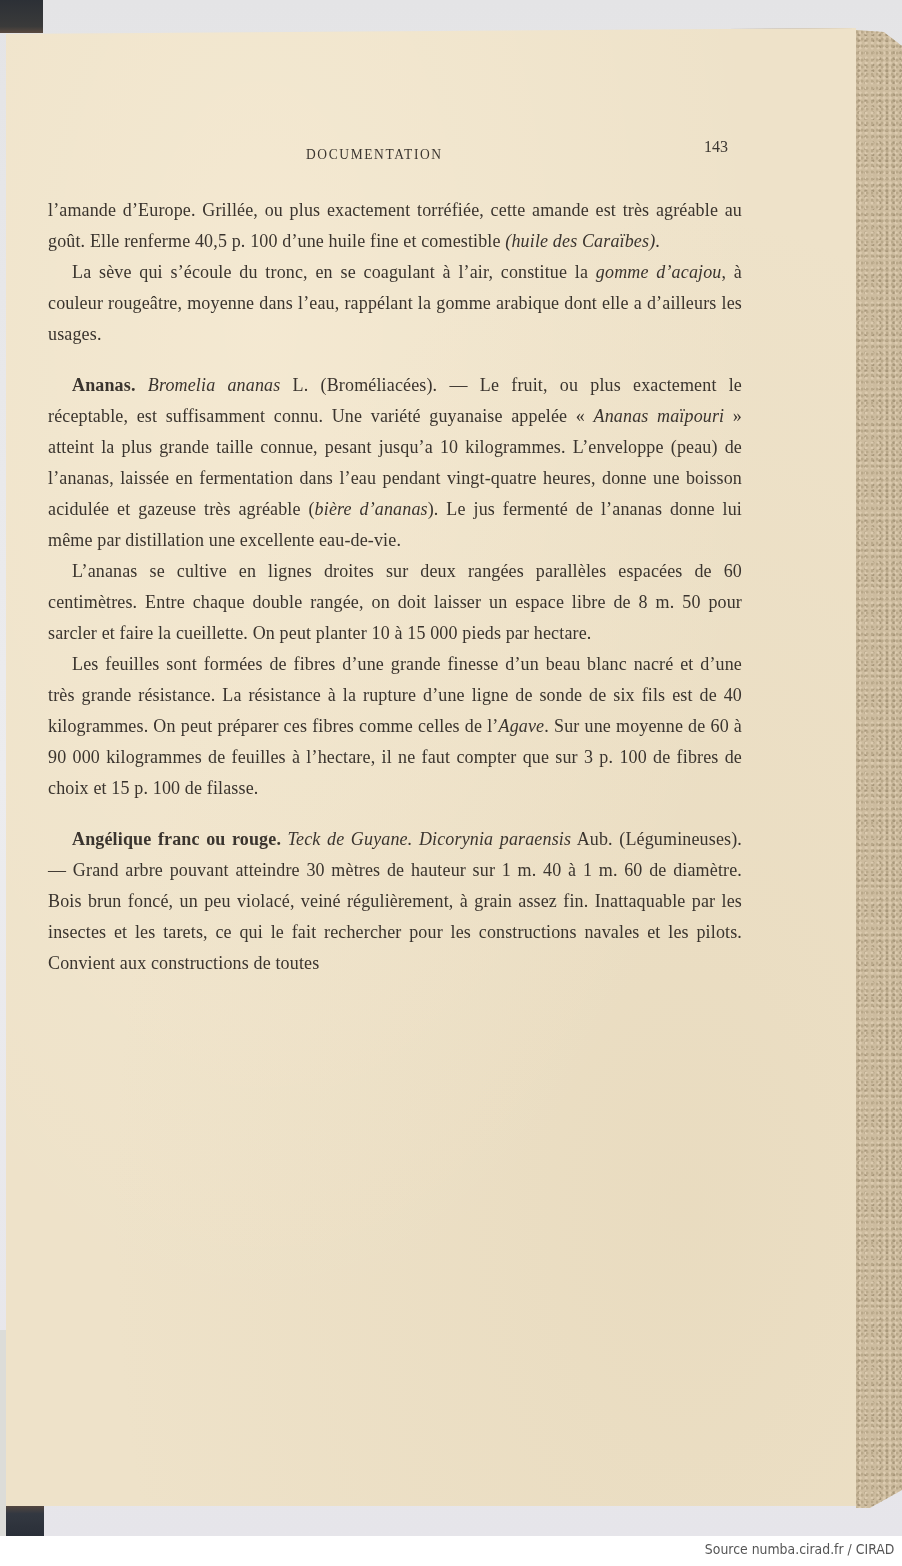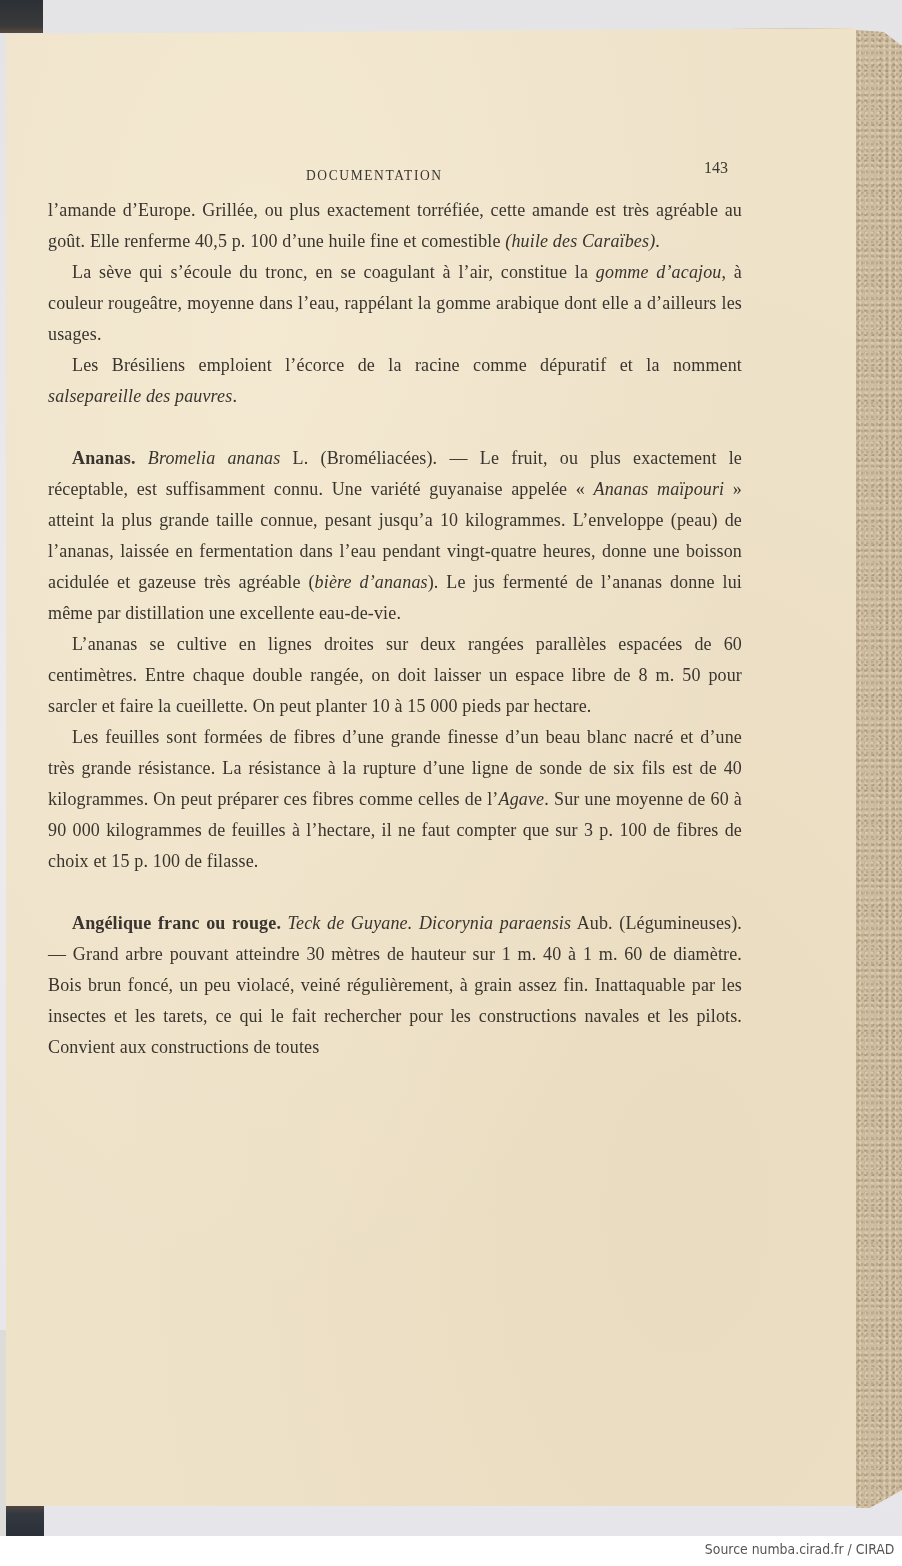--- a/index.html
+++ b/index.html
@@ -36,38 +36,38 @@
       position: absolute; left: 856px; top: 30px; width: 46px; height: 1478px;
       background: #cdbc9f;
       background-image:
         radial-gradient(circle at 20% 30%, #b9a88a 1px, transparent 2px),
         radial-gradient(circle at 70% 60%, #dccbb0 1px, transparent 2px),
         radial-gradient(circle at 40% 80%, #a8977a 1px, transparent 2px);
       background-size: 5px 7px, 6px 5px, 7px 6px;
       clip-path: polygon(0 0, 60% 2px, 100% 16px, 100% 1460px, 30% 100%, 0 100%);
     }
     .running-head {
-      position: absolute; top: 159px; left: 0; width: 902px; height: 30px;
+      position: absolute; top: 138px; left: 0; width: 902px; height: 30px;
       color: #3b3630;
     }
     .running-title {
       position: absolute; left: 306px; top: 8px;
       font-size: 13.5px; letter-spacing: 1.6px; transform: scaleY(1.15);
     }
     .page-number {
       position: absolute; left: 704px; top: 0; font-size: 16px;
     }
     .text-block {
       position: absolute; left: 48px; top: 195px; width: 694px;
       color: #3a342e; font-size: 18px; line-height: 31px;
       text-align: justify; letter-spacing: 0.15px;
     }
     .text-block p { margin: 0; text-indent: 24px; }
     .text-block p.cont { text-indent: 0; }
-    .text-block p.entry { margin-top: 31px; }
+    .text-block p.entry { margin-top: 20px; }
     .text-block em { font-style: italic; }
     .text-block strong { font-weight: bold; }
     .source-credit {
       position: absolute; right: 8px; top: 1541px;
       font-family: "DejaVu Sans", sans-serif; font-size: 14.5px; color: #555555;
       transform: scaleX(0.86); transform-origin: right center;
     }
   </style>
 </head>
 <body>
@@ -84,21 +84,20 @@
   <span class="running-title">DOCUMENTATION</span>
   <span class="page-number">143</span>
 </div>
 
 <div class="text-block">
   <p class="cont"><span>l’amande d’Europe. Grillée, ou plus exactement torréfiée, cette amande est très agréable au goût. Elle renferme 40,5 p. 100 d’une huile fine et comestible </span><em>(huile des Caraïbes)</em><span>.</span></p>
 
   <p><span>La sève qui s’écoule du tronc, en se coagulant à l’air, constitue la </span><em>gomme d’acajou</em><span>, à couleur rougeâtre, moyenne dans l’eau, rappé­lant la gomme arabique dont elle a d’ailleurs les usages.</span></p>
 
 
-  <p><span>Les Brésiliens emploient l’écorce de la racine comme dépuratif et la nomment </span><em>salsepareille des pauvres</em><span>.</span></p>
 
   <p class="entry"><strong>Ananas.</strong> <em>Bromelia ananas</em><span> L. (Broméliacées). — Le fruit, ou plus exactement le réceptable, est suffisamment connu. Une variété guyanaise appelée « </span><em>Ananas maïpouri</em><span> » atteint la plus grande taille connue, pesant jusqu’a 10 kilogrammes. L’enveloppe (peau) de l’ananas, laissée en fermentation dans l’eau pendant vingt-quatre heures, donne une boisson acidulée et gazeuse très agréable (</span><em>bière d’ananas</em><span>). Le jus fermenté de l’ananas donne lui même par distil­lation une excellente eau-de-vie.</span></p>
 
   <p>L’ananas se cultive en lignes droites sur deux rangées parallèles espacées de 60 centimètres. Entre chaque double rangée, on doit laisser un espace libre de 8 m. 50 pour sarcler et faire la cueillette. On peut planter 10 à 15 000 pieds par hectare.</p>
 
   <p><span>Les feuilles sont formées de fibres d’une grande finesse d’un beau blanc nacré et d’une très grande résistance. La résistance à la rup­ture d’une ligne de sonde de six fils est de 40 kilogrammes. On peut préparer ces fibres comme celles de l’</span><em>Agave</em><span>. Sur une moyenne de 60 à 90 000 kilogrammes de feuilles à l’hectare, il ne faut compter que sur 3 p. 100 de fibres de choix et 15 p. 100 de filasse.</span></p>
 
   <p class="entry"><strong>Angélique franc ou rouge.</strong> <em>Teck de Guyane. Dicorynia paraensis</em><span> Aub. (Légumineuses). — Grand arbre pouvant atteindre 30 mètres de hauteur sur 1 m. 40 à 1 m. 60 de diamètre. Bois brun foncé, un peu violacé, veiné régulièrement, à grain assez fin. Inattaquable par les insectes et les tarets, ce qui le fait rechercher pour les cons­tructions navales et les pilots. Convient aux constructions de toutes</span></p>
 </div>
 

